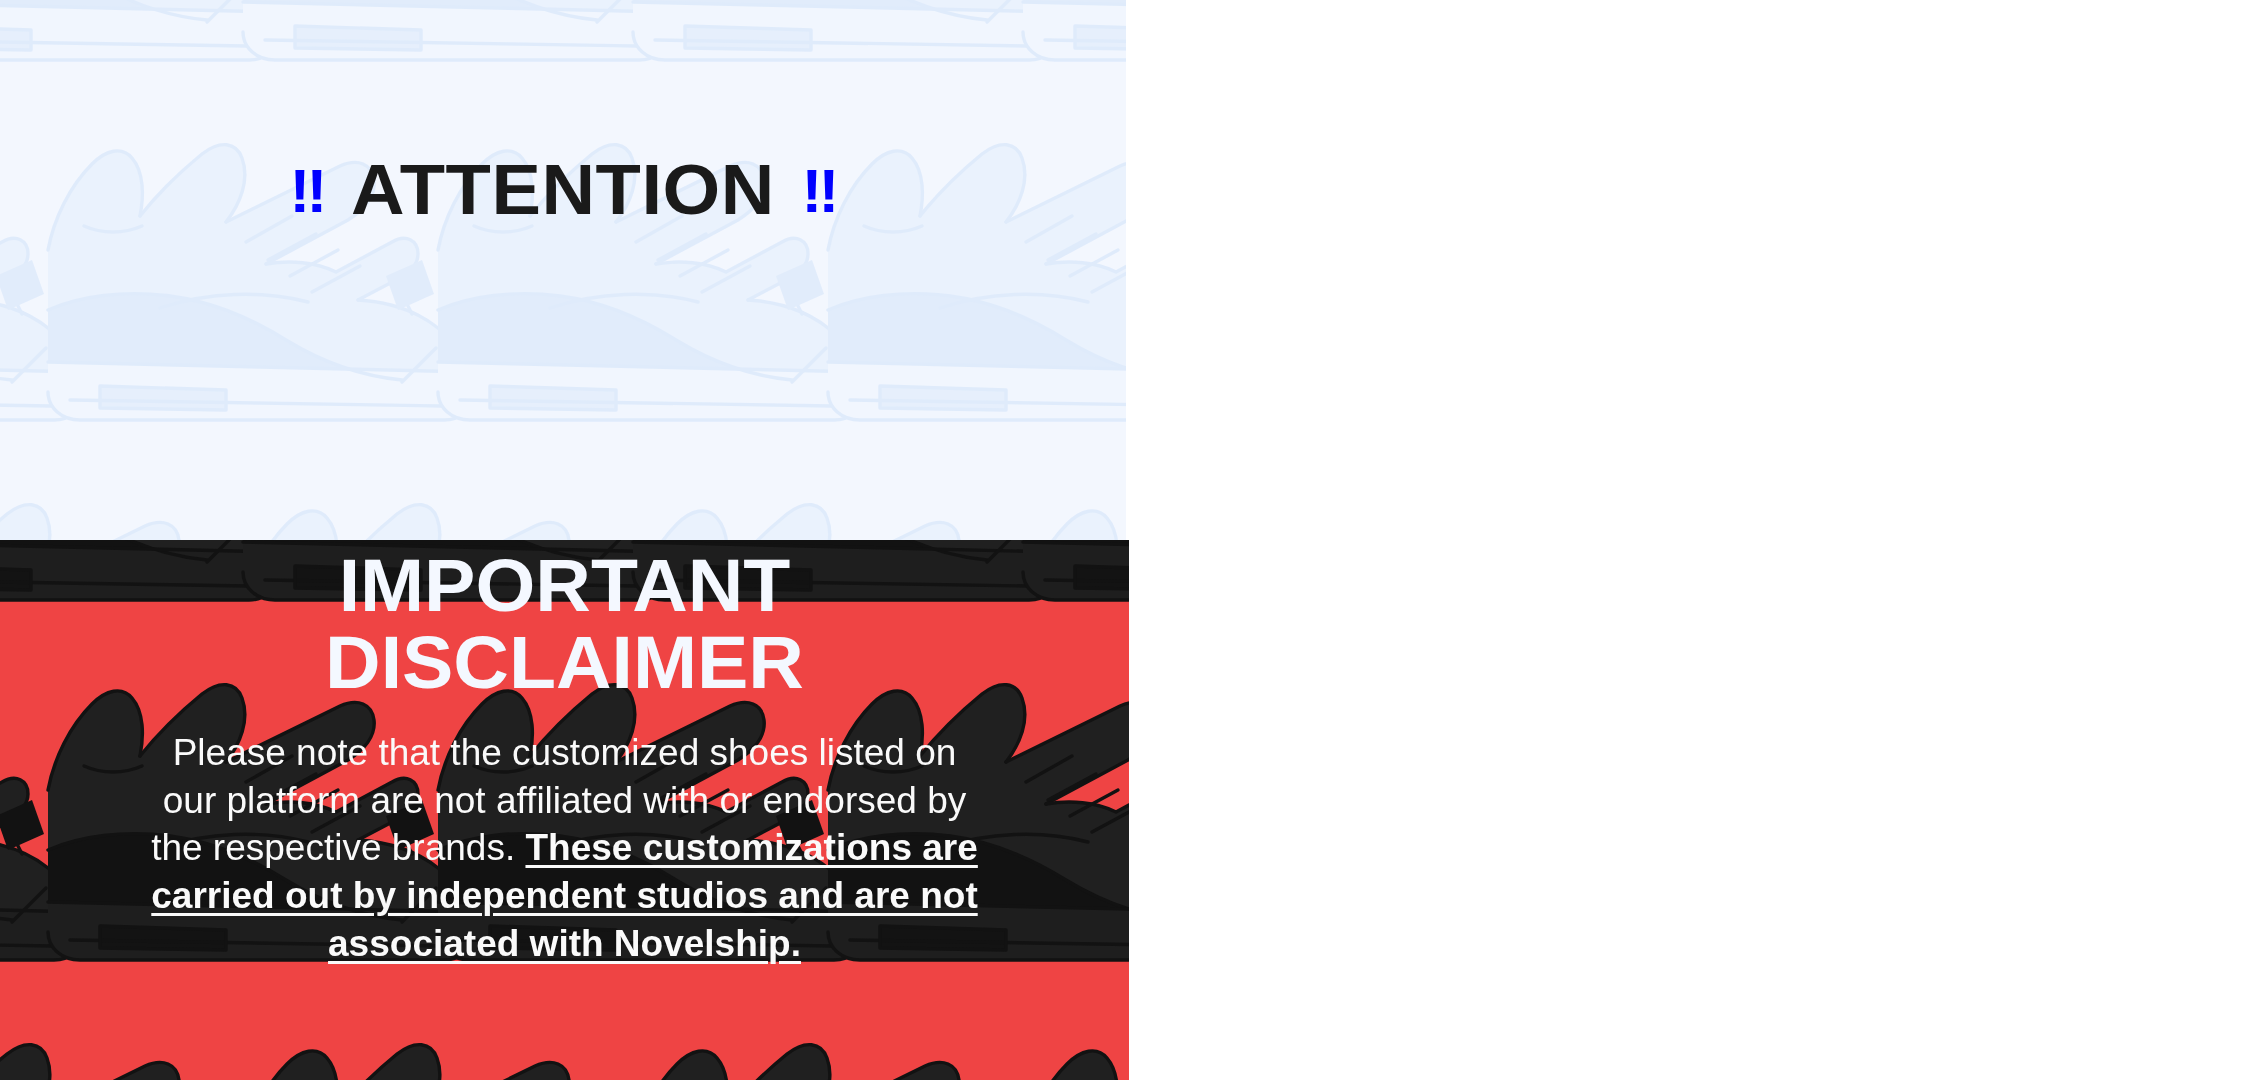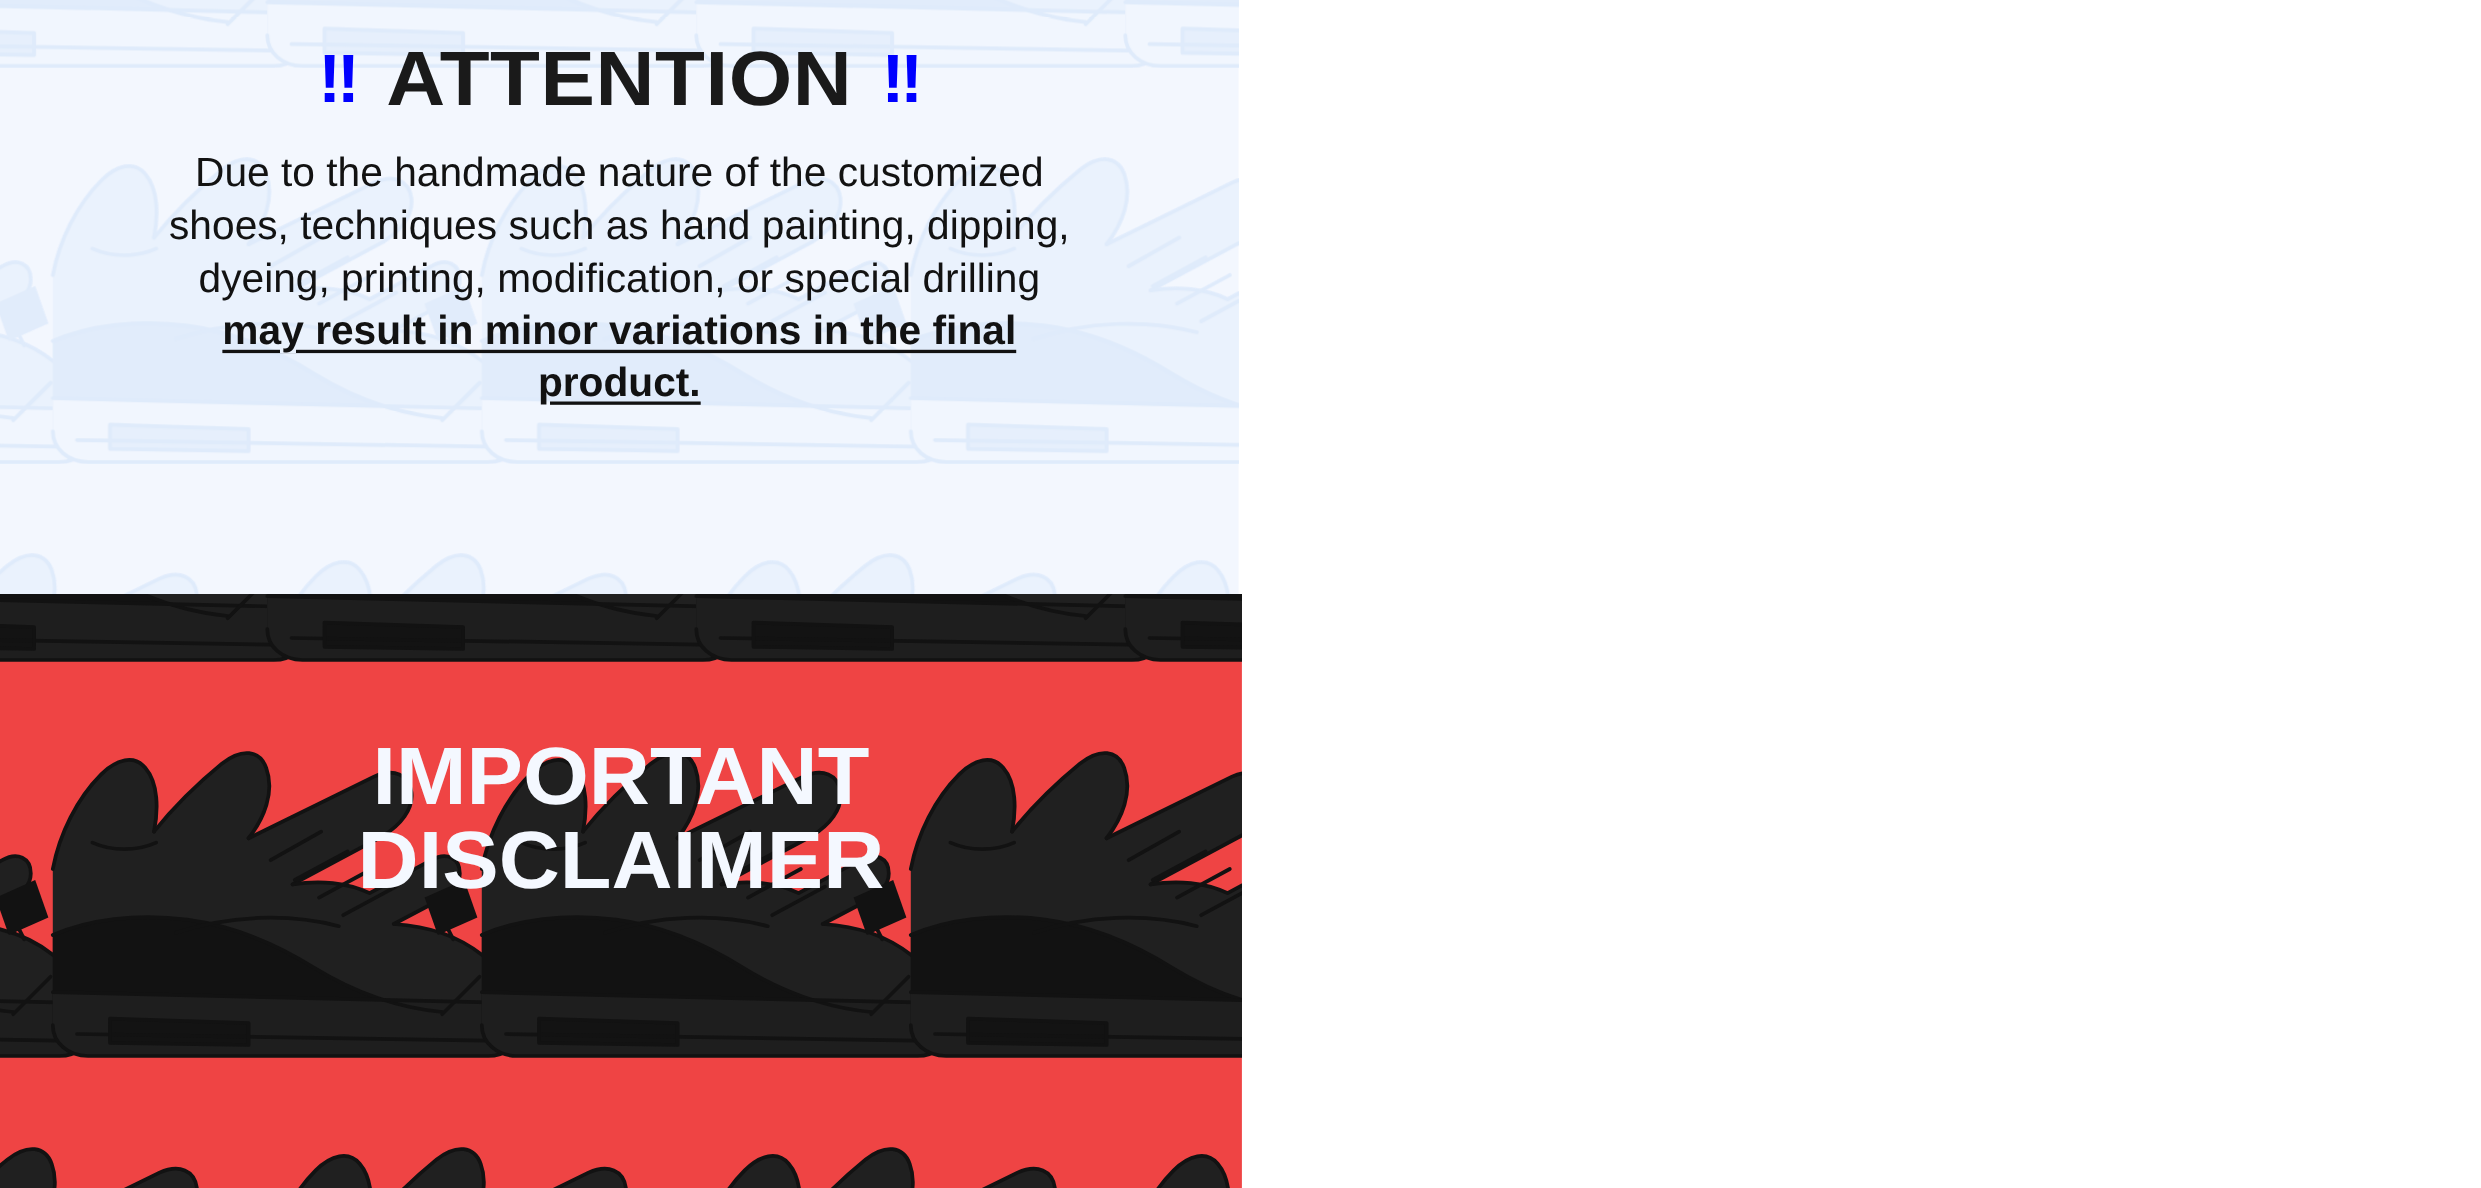--- a/index.html
+++ b/index.html
@@ -181,23 +181,20 @@
         </g>
       </svg>
     </div>
 
     <div class="content content-light">
 
       <h1 class="heading-attention">
         <span class="bang bang-left">‼</span><span>ATTENTION</span><span class="bang bang-right">‼</span>
       </h1>
 
-      <p class="body-text body-light">
-        <span>Due to the handmade nature of the customized shoes, techniques such as hand painting, dipping, dyeing, printing, modification, or special drilling </span><span class="em">may result in minor variations in the final product.</span>
-      </p>
 
     </div>
   </section>
 
   <section class="panel panel-dark">
 
     <div class="pattern">
       <svg viewBox="0 0 1529 1480" preserveAspectRatio="xMidYMid slice" aria-hidden="true">
         <defs>
           <g id="sneaker-dk">
@@ -273,17 +270,20 @@
       </svg>
     </div>
 
     <div class="content content-dark">
 
       <h1 class="heading-disclaimer">
         <span class="hl">IMPORTANT</span>
         <span class="hl">DISCLAIMER</span>
       </h1>
 
+      <p class="body-text body-dark">
+        <span>Please note that the customized shoes listed on our platform are not affiliated with or endorsed by the respective brands. </span><span class="em">These customizations are carried out by independent studios and are not associated with Novelship.</span>
+      </p>
 
     </div>
   </section>
 
 </div>
 
 </body></html>

